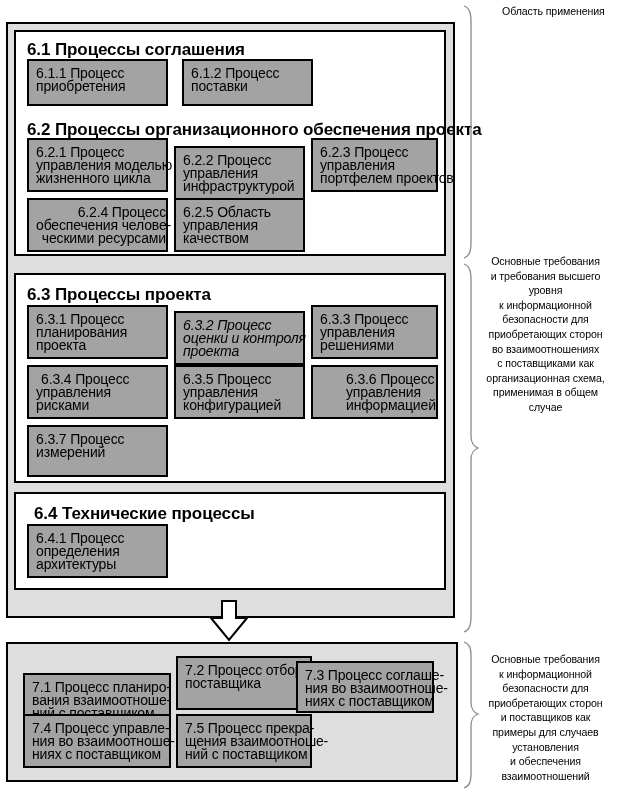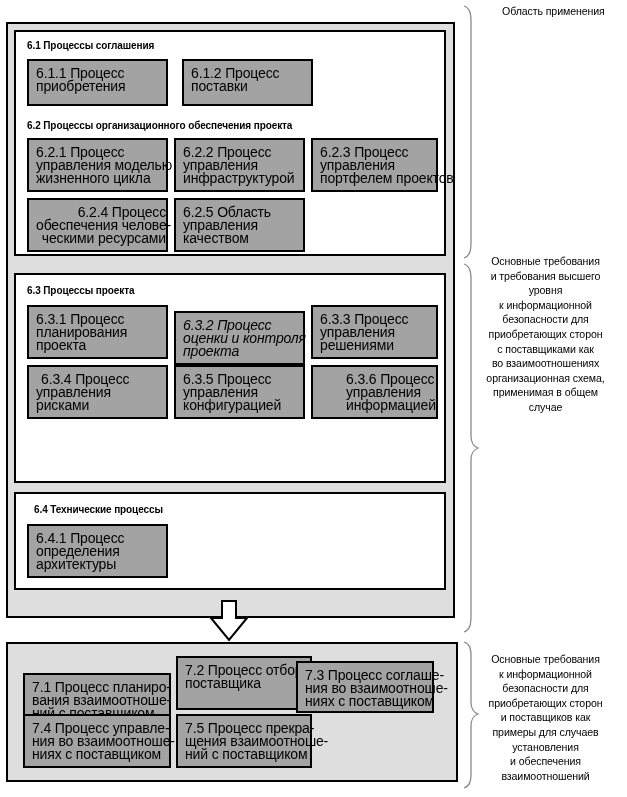--- a/index.html
+++ b/index.html
@@ -21,21 +21,21 @@
     position: absolute;
     background: #dedede;
     border: 2px solid #000000;
   }
   .white-panel {
     position: absolute;
     background: #ffffff;
     border: 2px solid #000000;
   }
   .group-title {
-    font-size: 10px;
+    font-size: 17px;
     font-weight: bold;
     letter-spacing: -0.1px;
     white-space: nowrap;
   }
   .proc-box {
     position: absolute;
     background: #a3a3a3;
     border: 2px solid #000000;
     font-size: 14px;
     line-height: 13.2px;
@@ -80,21 +80,21 @@
     <span>поставки</span>
   </div>
 
   <div class="group-title" style="position:absolute; left:11px; top:88px;">6.2 Процессы организационного обеспечения проекта</div>
 
   <div class="proc-box" style="left:11px; top:106px; width:141px; height:54px;">
     <span>6.2.1 Процесс</span>
     <span>управления моделью</span>
     <span>жизненного цикла</span>
   </div>
-  <div class="proc-box" style="left:158px; top:106px; width:131px; height:54px;">
+  <div class="proc-box" style="left:158px; top:114px; width:131px; height:54px;">
     <span>6.2.2 Процесс</span>
     <span>управления</span>
     <span>инфраструктурой</span>
   </div>
   <div class="proc-box" style="left:295px; top:106px; width:127px; height:54px;">
     <span>6.2.3 Процесс</span>
     <span>управления</span>
     <span>портфелем проектов</span>
   </div>
   <div class="proc-box" style="left:11px; top:166px; width:141px; height:54px;text-align:right;">
@@ -134,20 +134,24 @@
   </div>
   <div class="proc-box" style="left:158px; top:90px; width:131px; height:54px;">
     <span>6.3.5 Процесс</span>
     <span>управления</span>
     <span>конфигурацией</span>
   </div>
   <div class="proc-box" style="left:295px; top:90px; width:127px; height:54px;padding-left:33px;">
     <span>6.3.6 Процесс</span>
     <span>управления</span>
     <span>информацией</span>
+  </div>
+  <div class="proc-box" style="left:11px; top:150px; width:141px; height:52px;">
+    <span>6.3.7 Процесс</span>
+    <span>измерений</span>
   </div>
 </div>
 
 <div class="white-panel" style="left:14px; top:492px; width:432px; height:98px;">
   <div class="group-title" style="position:absolute; left:18px; top:10px;">6.4  Технические процессы</div>
 
   <div class="proc-box" style="left:11px; top:30px; width:141px; height:54px;">
     <span>6.4.1 Процесс</span>
     <span>определения</span>
     <span>архитектуры</span>
@@ -209,22 +213,22 @@
   <span>Область применения</span>
 </div>
 
 <div class="annot" style="left:464px; top:254px; width:163px;">
   <span>Основные  требования</span>
   <span>и требования высшего</span>
   <span>уровня</span>
   <span>к информационной</span>
   <span>безопасности  для</span>
   <span>приобретающих сторон</span>
+  <span>во взаимоотношениях</span>
   <span>с поставщиками как</span>
-  <span>во взаимоотношениях</span>
   <span>организационная схема,</span>
   <span>применимая в общем</span>
   <span>случае</span>
 </div>
 
 <div class="annot" style="left:464px; top:652px; width:163px;">
   <span>Основные  требования</span>
   <span>к информационной</span>
   <span>безопасности  для</span>
   <span>приобретающих сторон</span>

